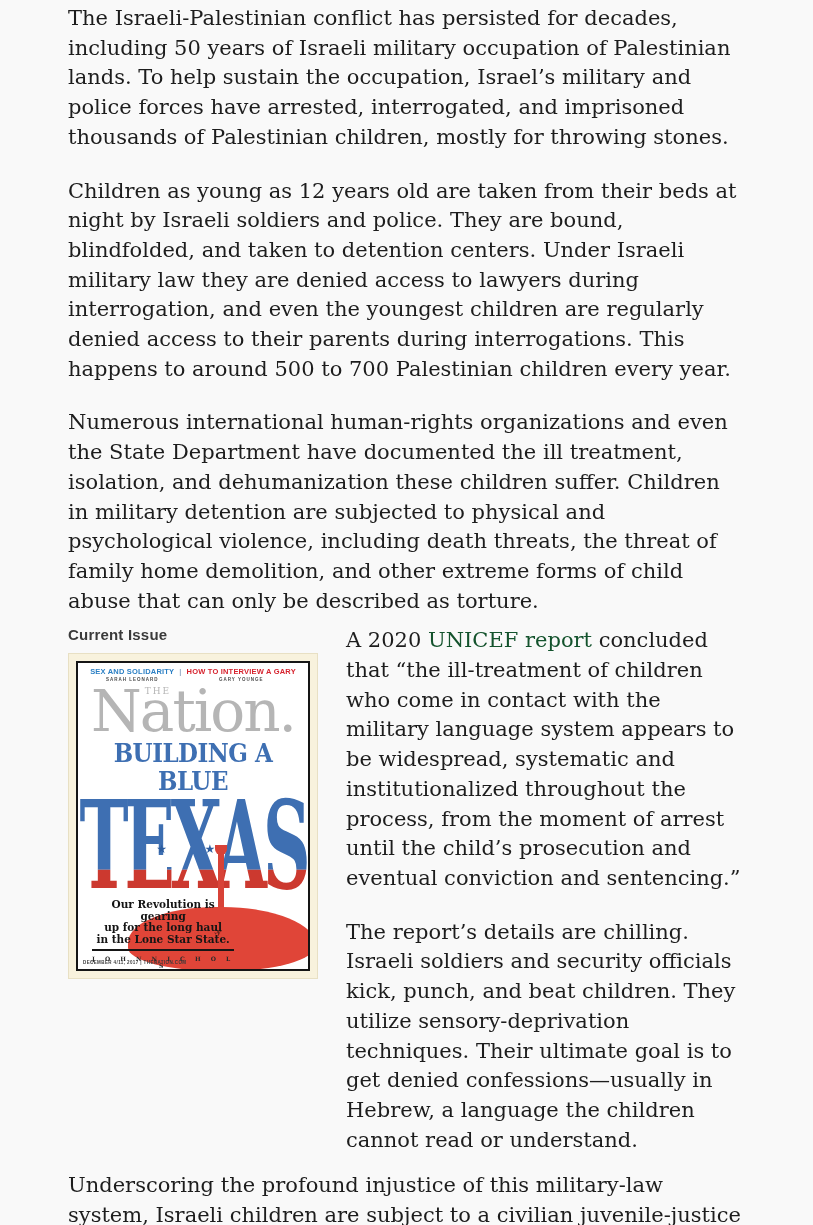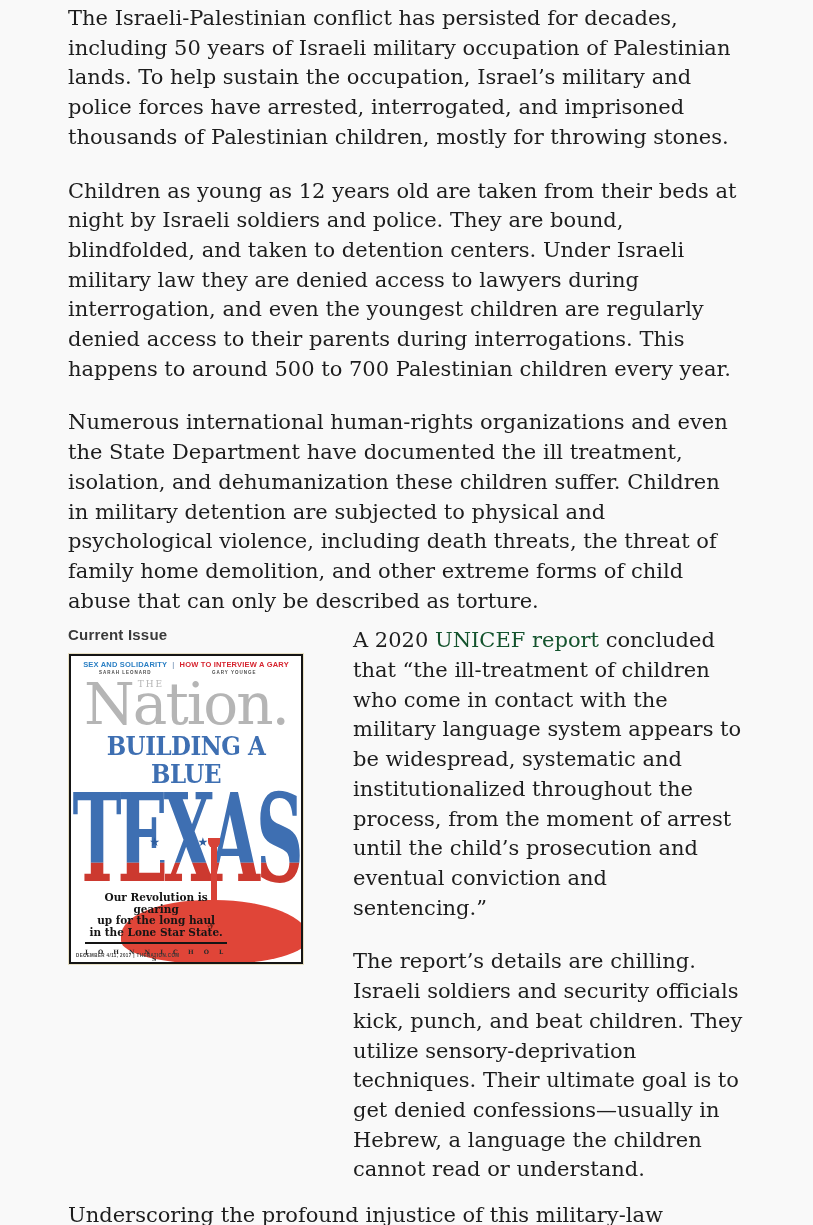--- a/index.html
+++ b/index.html
@@ -27,21 +27,20 @@
     color: #14532d;
     text-decoration: none;
     cursor: pointer;
   }
 
   
   .issue-row {
     display: flex;
     align-items: flex-start;
     margin: -14px 0 16px 0;
-    gap: 7px;
   }
   .issue-col {
     width: 252px;
     flex: 0 0 252px;
     margin-right: 26px;
   }
   .issue-label {
     font-family: "Liberation Sans", sans-serif;
     font-size: 15px;
     font-weight: bold;
@@ -53,21 +52,21 @@
     flex: 1 1 auto;
     min-width: 0;
   }
   .beside p:last-child { margin-bottom: 0; }
 
   
   .cover-frame {
     display: block;
     background: #f8f2dd;
     border: 1px solid #e8e0c4;
-    padding: 0;
+    padding: 7px;
     width: 234px;
     cursor: pointer;
     text-decoration: none;
   }
   .cover {
     position: relative;
     background: #ffffff;
     border: 2px solid #151515;
     width: 230px;
     height: 306px;

